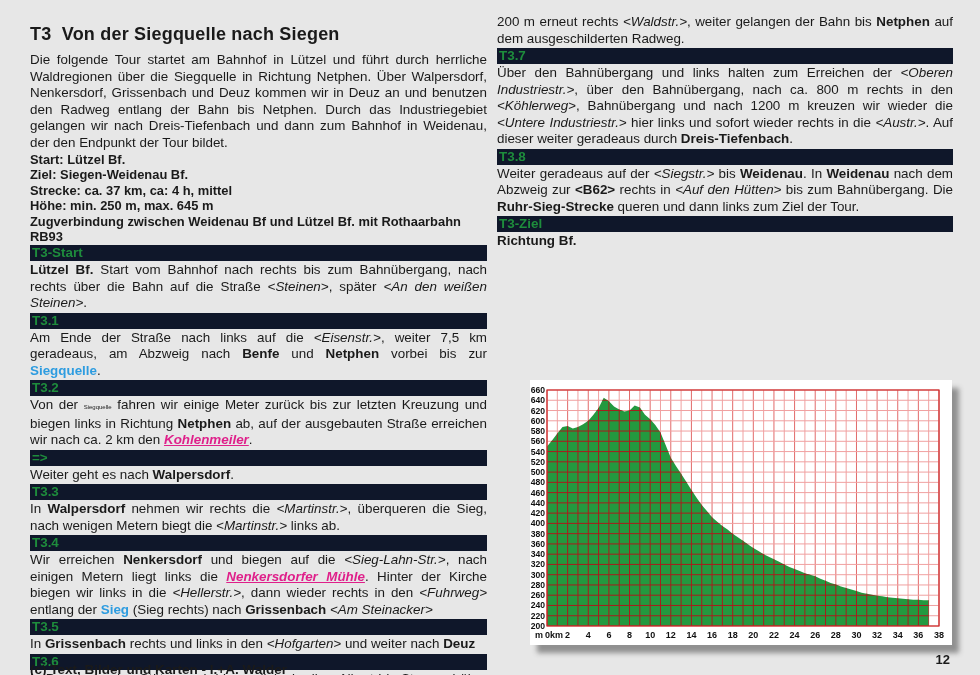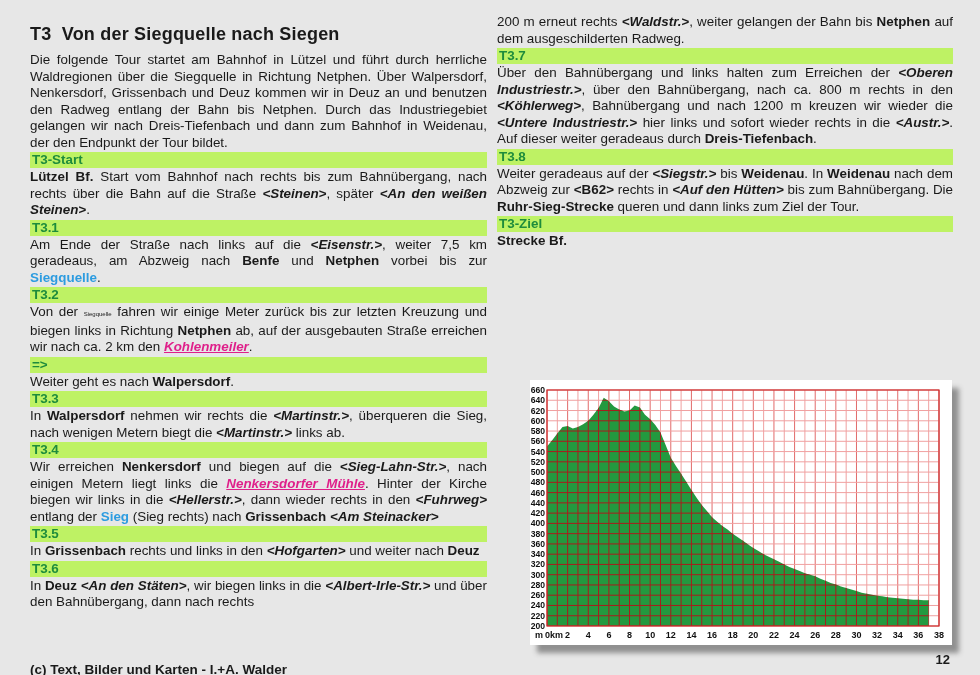--- a/index.html
+++ b/index.html
@@ -14,39 +14,46 @@
   .doc-title{font-size:18px;font-weight:bold;margin:12px 0 7px 0;letter-spacing:0.2px;}
   .para{font-size:13.4px;line-height:16.5px;text-align:justify;margin:0;}
   .sec-heading{
     background:#faf5a4;color:#1e8c3c;font-weight:bold;
     font-size:13.4px;line-height:14px;padding:1px 0 1px 2px;margin:1px 0;
   }
   .info-lines{margin:1px 0 0 0;}
   .info-line{font-weight:bold;font-size:12.9px;line-height:15.4px;}
   .run{white-space:pre-wrap;}
   .run.b{font-weight:bold;margin-top:44px;}
-  .run.bi{font-weight:bold;font-style:italic;}
+  .run.bi{font-weight:normal;font-style:italic;}
   .run.blue{font-weight:bold;}
   .run.mag{font-weight:bold;font-style:italic;}
   .run.tiny{font-size:6px;}
   #chart-panel{
     position:absolute;left:530px;top:380px;width:422px;height:265px;
     background:#ec4899;box-shadow:7px 8px 5px #909090;
   }
   #chart-panel svg{display:block;}
   #footer-credit{position:absolute;left:30px;top:646px;font-weight:bold;font-size:13.5px;margin-top:16px;}
   #page-number{position:absolute;right:30px;top:652px;font-weight:bold;font-size:13px;}
 </style>
-<style>.sec-heading{background:#bef264;color:#1e8c3c;}.run.blue{color:#2d9ce0;}.run.mag{color:#df1f8a;text-decoration:underline;}</style></head>
+<style>.sec-heading{background:#0f172a;color:#1e8c3c;}.run.blue{color:#2d9ce0;}.run.mag{color:#df1f8a;text-decoration:underline;}</style></head>
 <body>
 
 <div class="col" id="left-col">
   <div class="doc-title">T3&nbsp; Von der Siegquelle nach Siegen</div>
   <div id="left-col-blocks">
       <p class="para"><span class="run">Die folgende Tour startet am Bahnhof in Lützel und führt durch herrliche Waldregionen über die Siegquelle in Richtung Netphen. Über Walpersdorf, Nenkersdorf, Grissenbach und Deuz kommen wir in Deuz an und benutzen den Radweg entlang der Bahn bis Netphen. Durch das Industriegebiet gelangen wir nach Dreis-Tiefenbach und dann zum Bahnhof in Weidenau, der den Endpunkt der Tour bildet.</span></p>
+      <div class="info-lines">
+        <div class="info-line">Start: Lützel Bf.</div>
+        <div class="info-line">Ziel: Siegen-Weidenau Bf.</div>
+        <div class="info-line">Strecke: ca. 37 km, ca: 4 h, mittel</div>
+        <div class="info-line">Höhe: min. 250 m, max. 645 m</div>
+        <div class="info-line">Zugverbindung zwischen Weidenau Bf und Lützel Bf. mit Rothaarbahn RB93</div>
+      </div>
       <div class="sec-heading">T3-Start</div>
       <p class="para"><span class="run b">Lützel Bf.</span><span class="run"> Start vom Bahnhof nach rechts bis zum Bahnübergang, nach rechts über die Bahn auf die Straße </span><span class="run bi">&lt;Steinen&gt;</span><span class="run">, später </span><span class="run bi">&lt;An den weißen Steinen&gt;</span><span class="run">.</span></p>
       <div class="sec-heading">T3.1</div>
       <p class="para"><span class="run">Am Ende der Straße nach links auf die </span><span class="run bi">&lt;Eisenstr.&gt;</span><span class="run">, weiter 7,5 km geradeaus, am Abzweig nach </span><span class="run b">Benfe</span><span class="run"> und </span><span class="run b">Netphen</span><span class="run"> vorbei bis zur </span><span class="run blue">Siegquelle</span><span class="run">.</span></p>
       <div class="sec-heading">T3.2</div>
       <p class="para"><span class="run">Von der </span><span class="run tiny">Siegquelle</span><span class="run"> fahren wir einige Meter zurück bis zur letzten Kreuzung und biegen links in Richtung </span><span class="run b">Netphen</span><span class="run"> ab, auf der ausgebauten Straße erreichen wir nach ca. 2 km den </span><span class="run mag">Kohlenmeiler</span><span class="run">.</span></p>
       <div class="sec-heading">=&gt;</div>
       <p class="para"><span class="run">Weiter geht es nach </span><span class="run b">Walpersdorf</span><span class="run">.</span></p>
       <div class="sec-heading">T3.3</div>
       <p class="para"><span class="run">In </span><span class="run b">Walpersdorf</span><span class="run"> nehmen wir rechts die </span><span class="run bi">&lt;Martinstr.&gt;</span><span class="run">, überqueren die Sieg, nach wenigen Metern biegt die </span><span class="run bi">&lt;Martinstr.&gt;</span><span class="run"> links ab.</span></p>
@@ -60,21 +67,21 @@
 </div>
 
 <div class="col" id="right-col">
   <div id="right-col-blocks">
       <p class="para"><span class="run">200 m erneut rechts </span><span class="run bi">&lt;Waldstr.&gt;</span><span class="run">, weiter gelangen der Bahn bis </span><span class="run b">Netphen</span><span class="run"> auf dem ausgeschilderten Radweg.</span></p>
       <div class="sec-heading">T3.7</div>
       <p class="para"><span class="run">Über den Bahnübergang und links halten zum Erreichen der </span><span class="run bi">&lt;Oberen Industriestr.&gt;</span><span class="run">, über den Bahnübergang, nach ca. 800 m rechts in den </span><span class="run bi">&lt;Köhlerweg&gt;</span><span class="run">, Bahnübergang und nach 1200 m kreuzen wir wieder die </span><span class="run bi">&lt;Untere Industriestr.&gt;</span><span class="run"> hier links und sofort wieder rechts in die </span><span class="run bi">&lt;Austr.&gt;</span><span class="run">. Auf dieser weiter geradeaus durch </span><span class="run b">Dreis-Tiefenbach</span><span class="run">.</span></p>
       <div class="sec-heading">T3.8</div>
       <p class="para"><span class="run">Weiter geradeaus auf der </span><span class="run bi">&lt;Siegstr.&gt;</span><span class="run"> bis </span><span class="run b">Weidenau</span><span class="run">. In </span><span class="run b">Weidenau</span><span class="run"> nach dem Abzweig zur </span><span class="run b">&lt;B62&gt;</span><span class="run"> rechts in </span><span class="run bi">&lt;Auf den Hütten&gt;</span><span class="run"> bis zum Bahnübergang. Die </span><span class="run b">Ruhr-Sieg-Strecke</span><span class="run"> queren und dann links zum Ziel der Tour.</span></p>
       <div class="sec-heading">T3-Ziel</div>
-      <p class="para"><span class="run b">Strecke Bf.</span></p>
+      <p class="para"><span class="run b">Richtung Bf.</span></p>
     </div>
 </div>
 
 <div id="chart-panel">
     <svg width="422" height="265" viewBox="0 0 422 265" xmlns="http://www.w3.org/2000/svg">
       <defs>
         <clipPath id="areaClip">
           <polygon points="17,66.43478260869566 22.157894736842106,60.278260869565216 27.315789473684212,53.60869565217391 32.473684210526315,46.93913043478261 37.631578947368425,45.913043478260875 42.78947368421052,48.47826086956522 47.94736842105263,46.93913043478261 53.10526315789473,44.37391304347826 58.26315789473684,40.78260869565217 63.421052631578945,34.62608695652174 68.57894736842104,27.956521739130437 73.73684210526315,17.695652173913043 78.89473684210526,21.28695652173913 84.05263157894737,26.417391304347827 89.21052631578947,29.495652173913044 94.36842105263158,31.547826086956523 99.52631578947368,30.52173913043478 104.6842105263158,25.391304347826086 109.84210526315789,27.443478260869565 115,34.62608695652174 120.1578947368421,39.243478260869566 125.31578947368422,44.88695652173913 130.4736842105263,52.582608695652176 135.63157894736844,64.89565217391305 140.78947368421052,77.72173913043478 145.94736842105263,85.93043478260869 151.10526315789474,93.62608695652175 156.26315789473685,101.83478260869565 161.42105263157893,110.04347826086956 166.57894736842107,117.73913043478261 171.73684210526315,124.92173913043479 176.89473684210526,131.0782608695652 182.05263157894737,137.23478260869564 187.21052631578948,141.8521739130435 192.3684210526316,145.95652173913044 197.52631578947367,149.54782608695652 202.68421052631578,153.6521739130435 207.8421052631579,157.24347826086955 213,160.83478260869563 218.1578947368421,164.42608695652174 223.3157894736842,168.01739130434783 228.47368421052633,171.09565217391304 233.63157894736844,174.17391304347825 238.78947368421052,176.73913043478262 243.94736842105263,179.30434782608694 249.1052631578947,181.8695652173913 254.26315789473685,184.43478260869563 259.42105263157896,187 264.57894736842104,189.05217391304348 269.7368421052631,191.10434782608695 274.89473684210526,193.15652173913043 280.05263157894734,194.69565217391306 285.2105263157895,196.23478260869564 290.36842105263156,198.8 295.5263157894737,200.8521739130435 300.6842105263158,202.90434782608696 305.84210526315786,204.44347826086957 311,206.49565217391304 316.15789473684214,208.03478260869565 321.3157894736842,209.57391304347826 326.4736842105263,211.11304347826086 331.63157894736844,212.6521739130435 336.7894736842105,213.6782608695652 341.94736842105266,214.70434782608694 347.10526315789474,215.73043478260868 352.2631578947368,216.24347826086955 357.42105263157896,217.26956521739132 362.57894736842104,217.7826086956522 367.7368421052632,218.29565217391306 372.89473684210526,218.80869565217392 378.05263157894734,219.3217391304348 383.2105263157895,219.83478260869563 388.36842105263156,219.83478260869563 393.5263157894737,220.3478260869565 398.6842105263158,220.3478260869565 398.6842105263158,246 17,246"></polygon>
         </clipPath>
       </defs>

